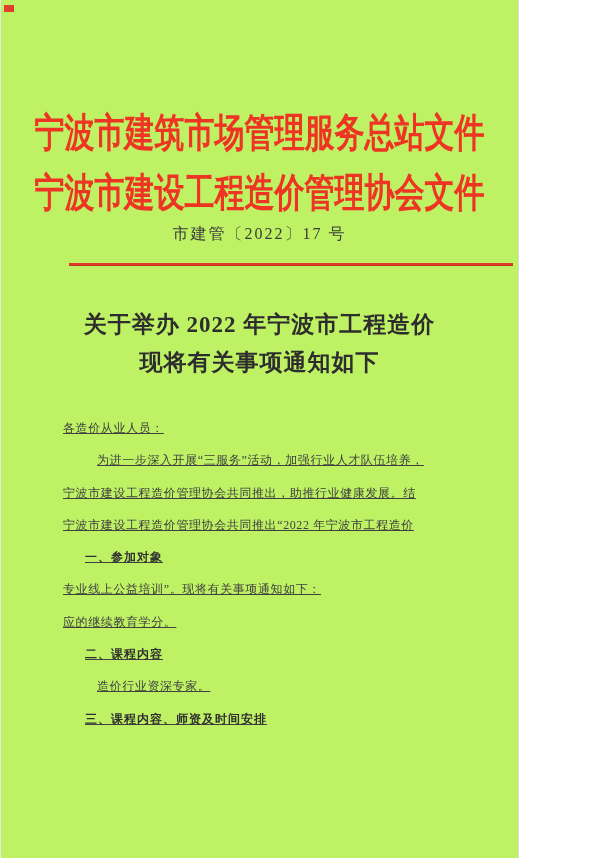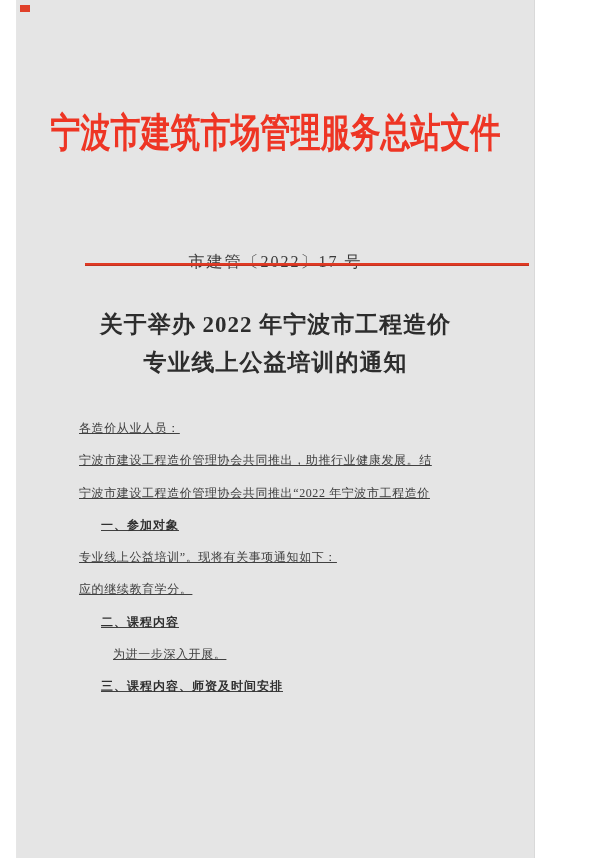--- a/index.html
+++ b/index.html
@@ -1,43 +1,42 @@
 <!DOCTYPE html>
 <html><head>
 <meta charset="utf-8">
 <style>
   html,body{margin:0;padding:0;background:#ffffff;}
   .page{
     position:relative;
     width:519px;height:858px;
-    background:#e5e5e5;
+    background:#bef264;
     overflow:hidden;
     border-left:1px solid #e6e6e6;
     border-right:1px solid #d9d9d9;
     box-sizing:border-box;
     font-family:"Liberation Serif","DejaVu Serif",serif;
-    margin-left:16px;
   }
   .corner-mark{
     position:absolute;left:3px;top:5px;width:10px;height:7px;
     background:#e0402a;
   }
   .letterhead{position:absolute;top:103px;left:0;width:100%;text-align:center;}
   .letterhead .hline{
     height:60px;display:flex;align-items:center;justify-content:center;
   }
   .letterhead .hline span{
     display:inline-block;
     font-size:30px;font-weight:bold;color:#ee3524;
     letter-spacing:0px;white-space:nowrap;
     transform:scale(1,1.32);
     font-family:"Liberation Serif","DejaVu Serif",serif;
   }
   .doc-number{
-    position:absolute;top:252px;left:0;width:100%;
+    position:absolute;top:224px;left:0;width:100%;
     text-align:center;font-size:16px;color:#3a3a3a;
     letter-spacing:2px;white-space:nowrap;
   }
   .red-rule{
     position:absolute;top:263px;left:68px;width:444px;height:3px;
     background:#e03a24;border-bottom:1px solid #c23220;box-sizing:border-box;
   }
   .doc-title{
     position:absolute;top:306px;left:0;width:100%;text-align:center;
     font-size:23px;font-weight:bold;color:#2d2d2d;line-height:38px;
@@ -60,36 +59,40 @@
 <body>
 
 <div class="page">
 
   <div class="corner-mark"></div>
 
   <div class="letterhead">
     <div class="hline">
       <span>宁波市建筑市场管理服务总站文件</span>
     </div>
+    <div class="hline">
+      <span>宁波市建设工程造价管理协会文件</span>
+    </div>
   </div>
 
   <div class="doc-number">市建管〔2022〕17 号</div>
 
   <div class="red-rule"></div>
 
   <div class="doc-title">
     <div>关于举办 2022 年宁波市工程造价</div>
-    <div>专业线上公益培训的通知</div>
+    <div>现将有关事项通知如下</div>
   </div>
 
   <div class="body-text">
     <div class="line">各造价从业人员：</div>
+    <div class="line indent">为进一步深入开展“三服务”活动，加强行业人才队伍培养，</div>
     <div class="line">宁波市建设工程造价管理协会共同推出，助推行业健康发展。结</div>
     <div class="line">宁波市建设工程造价管理协会共同推出“2022 年宁波市工程造价</div>
     <div class="line heading">一、参加对象</div>
     <div class="line">专业线上公益培训”。现将有关事项通知如下：</div>
     <div class="line">应的继续教育学分。</div>
     <div class="line heading">二、课程内容</div>
-    <div class="line indent">为进一步深入开展。</div>
+    <div class="line indent">造价行业资深专家。</div>
     <div class="line heading">三、课程内容、师资及时间安排</div>
   </div>
 
 </div>
 
 </body></html>

